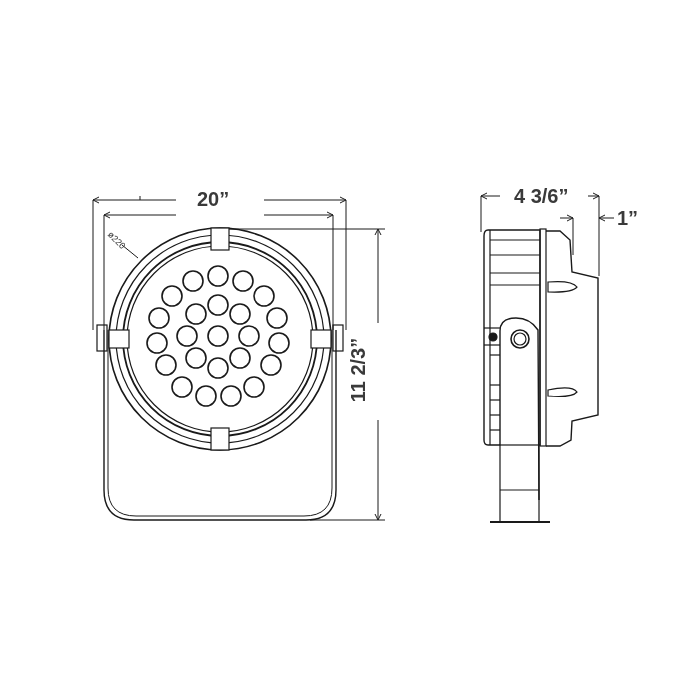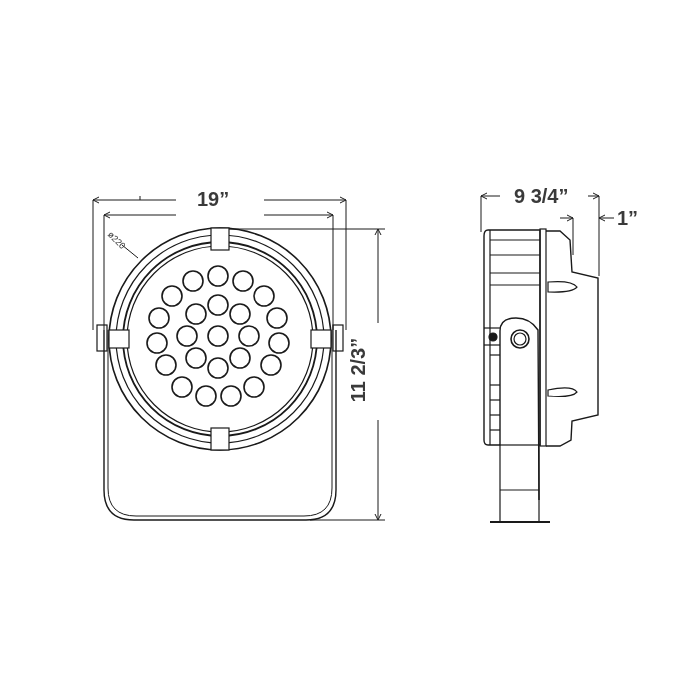--- a/index.html
+++ b/index.html
@@ -124,17 +124,17 @@
     <path d="M500,445 L500,331 Q500,318 516,318 Q530,318 538,330 L539,500" fill="#fff" stroke-width="1.4"></path>
     <circle cx="520" cy="339" r="9" stroke-width="1.6"></circle>
     <circle cx="520" cy="339" r="6"></circle>
 
     <rect x="500" y="445" width="39" height="77" stroke-width="1.2"></rect>
     <line x1="500" y1="490" x2="539" y2="490"></line>
     <line x1="490" y1="522" x2="550" y2="522" stroke-width="2.2"></line>
   </g>
 </svg>
 
-<div class="dim-label" style="left:197px; top:189px;">19”</div>
+<div class="dim-label" style="left:197px; top:189px;">20”</div>
 <div class="dim-label" style="left:326px; top:360px; transform: rotate(-90deg); transform-origin: center;">11 2/3”</div>
 <div class="small-label" style="left:106px; top:236px; transform: rotate(45deg);">ø220</div>
-<div class="dim-label" style="left:514px; top:186px;">9 3/4”</div>
+<div class="dim-label" style="left:514px; top:186px;">4 3/6”</div>
 <div class="dim-label" style="left:617px; top:208px;">1”</div>
 
 </body></html>

